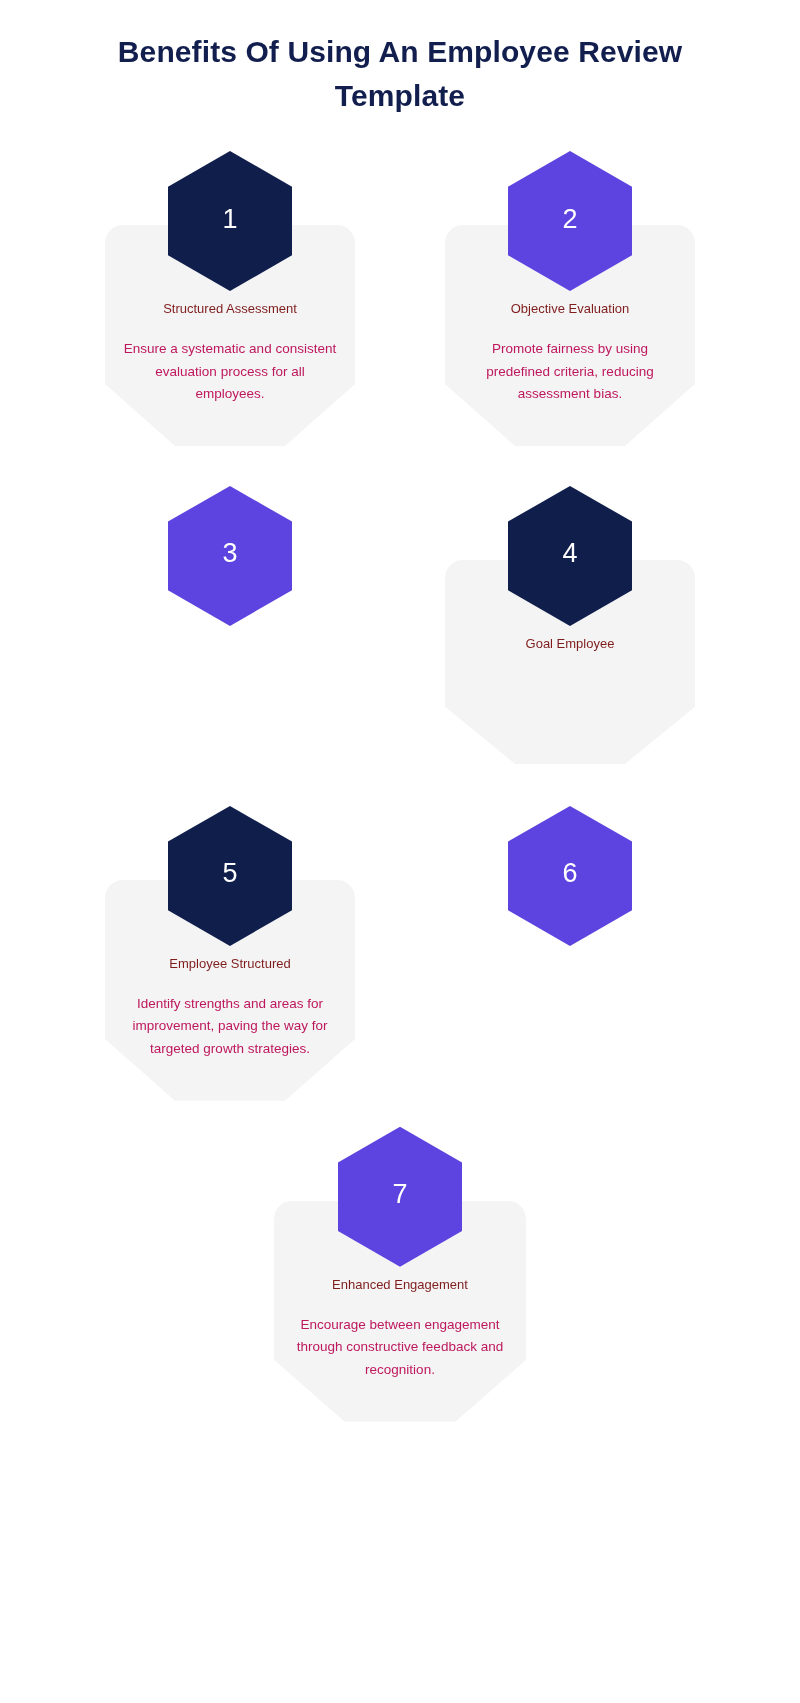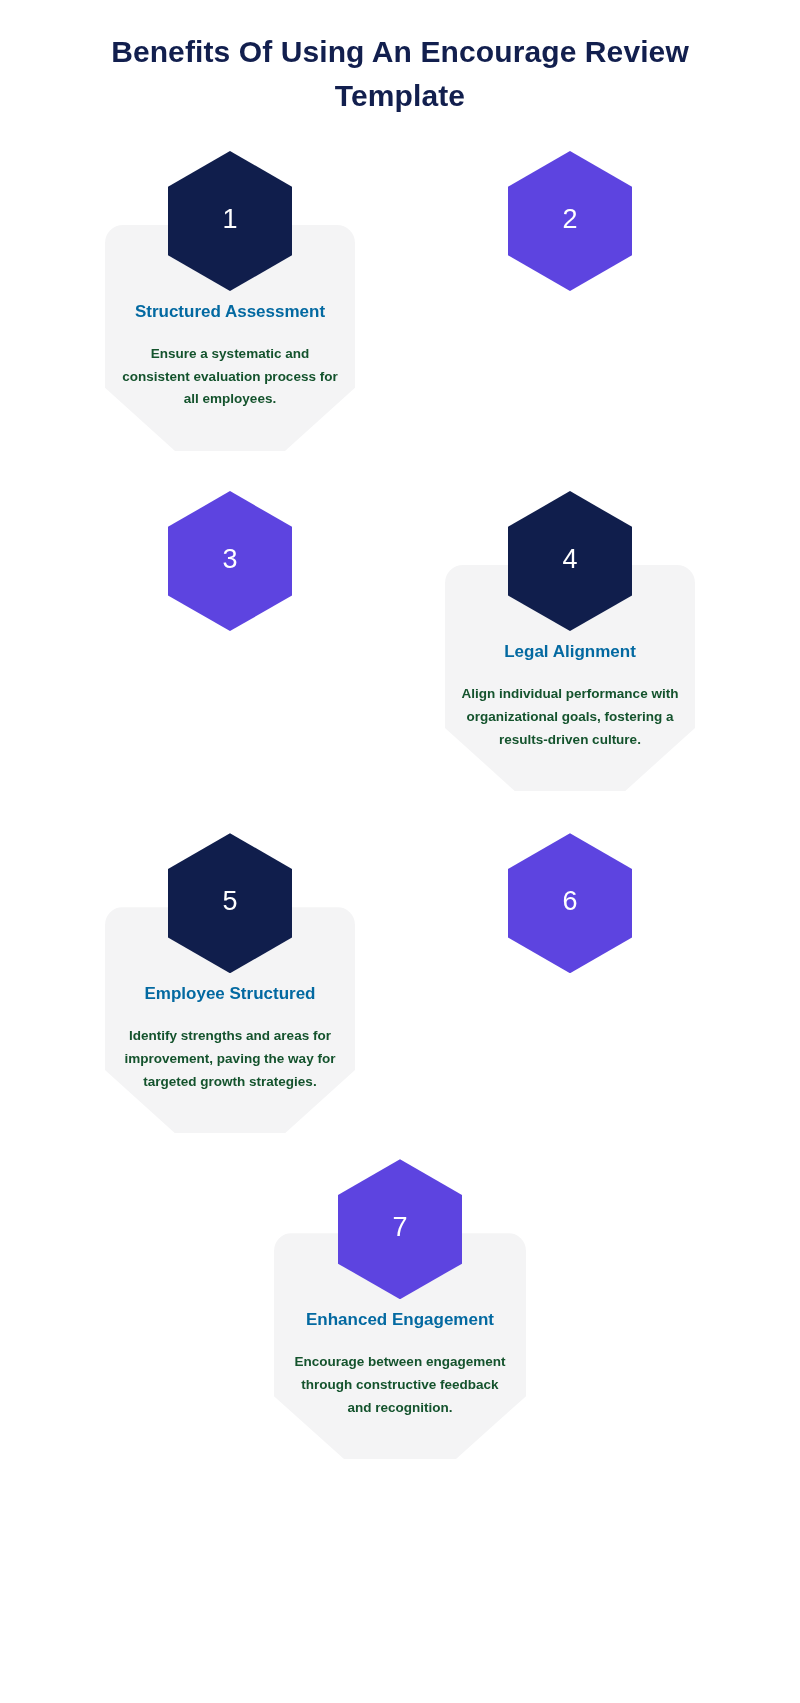--- a/index.html
+++ b/index.html
@@ -102,32 +102,32 @@
     padding: 76px 14px 40px 14px;
     box-sizing: border-box;
     text-align: center;
     border-radius: 18px;
     -webkit-clip-path: polygon(0% 0%, 100% 0%, 100% 72%, 72% 100%, 28% 100%, 0% 72%);
     clip-path: polygon(0% 0%, 100% 0%, 100% 72%, 72% 100%, 28% 100%, 0% 72%);
     z-index: 1;
   }
 
   .card-title {
-    font-size: 17px;
-    font-weight: bold;
-    color: #0369a1;
+    font-size: 13px;
+    font-weight: normal;
+    color: #7f1d1d;
     margin: 0 0 20px 0;
     line-height: 1.3;
   }
   .card-desc {
     font-size: 13.5px;
-    color: #14532d;
+    color: #be185d;
     line-height: 1.68;
     margin: 0;
-    font-weight: bold;
+    font-weight: normal;
   }
 
   
   .row-1 .card { min-height: 196px; }
   .row-2 .card { min-height: 204px; }
   .row-3 .card { min-height: 196px; }
   .row-4 .card { min-height: 200px; }
 
   .cell.r1 { margin-bottom: 40px; }
   .cell.r2 { margin-bottom: 42px; }
@@ -135,21 +135,21 @@
 
   .unit.wide { width: 272px; }
   .unit.wide .card { width: 252px; text-align: center; }
 </style>
 </head>
 <body>
 
 <div class="page">
 
   <div class="title-wrap">
-    <h1 class="title">Benefits Of Using An Encourage Review Template</h1>
+    <h1 class="title">Benefits Of Using An Employee Review Template</h1>
   </div>
 
   <div class="grid">
 
     <div class="cell r1 row-1">
       <div class="unit">
         <div class="hex">
           <div class="hex-inner" style="background:#101E4C;">
             <span class="hex-num">1</span>
           </div>
@@ -161,20 +161,24 @@
       </div>
     </div>
 
     <div class="cell r1 row-1">
       <div class="unit">
         <div class="hex">
           <div class="hex-inner" style="background:#5D44E0;">
             <span class="hex-num">2</span>
           </div>
         </div>
+        <div class="card">
+          <div class="card-title">Objective Evaluation</div>
+          <div class="card-desc">Promote fairness by using predefined criteria, reducing assessment bias.</div>
+        </div>
       </div>
     </div>
 
     <div class="cell r2 row-2">
       <div class="unit">
         <div class="hex">
           <div class="hex-inner" style="background:#5D44E0;">
             <span class="hex-num">3</span>
           </div>
         </div>
@@ -182,22 +186,21 @@
     </div>
 
     <div class="cell r2 row-2">
       <div class="unit">
         <div class="hex">
           <div class="hex-inner" style="background:#101E4C;">
             <span class="hex-num">4</span>
           </div>
         </div>
         <div class="card">
-          <div class="card-title">Legal Alignment</div>
-          <div class="card-desc">Align individual performance with organizational goals, fostering a results-driven culture.</div>
+          <div class="card-title">Goal Employee</div>
         </div>
       </div>
     </div>
 
     <div class="cell r3 row-3">
       <div class="unit">
         <div class="hex">
           <div class="hex-inner" style="background:#101E4C;">
             <span class="hex-num">5</span>
           </div>

